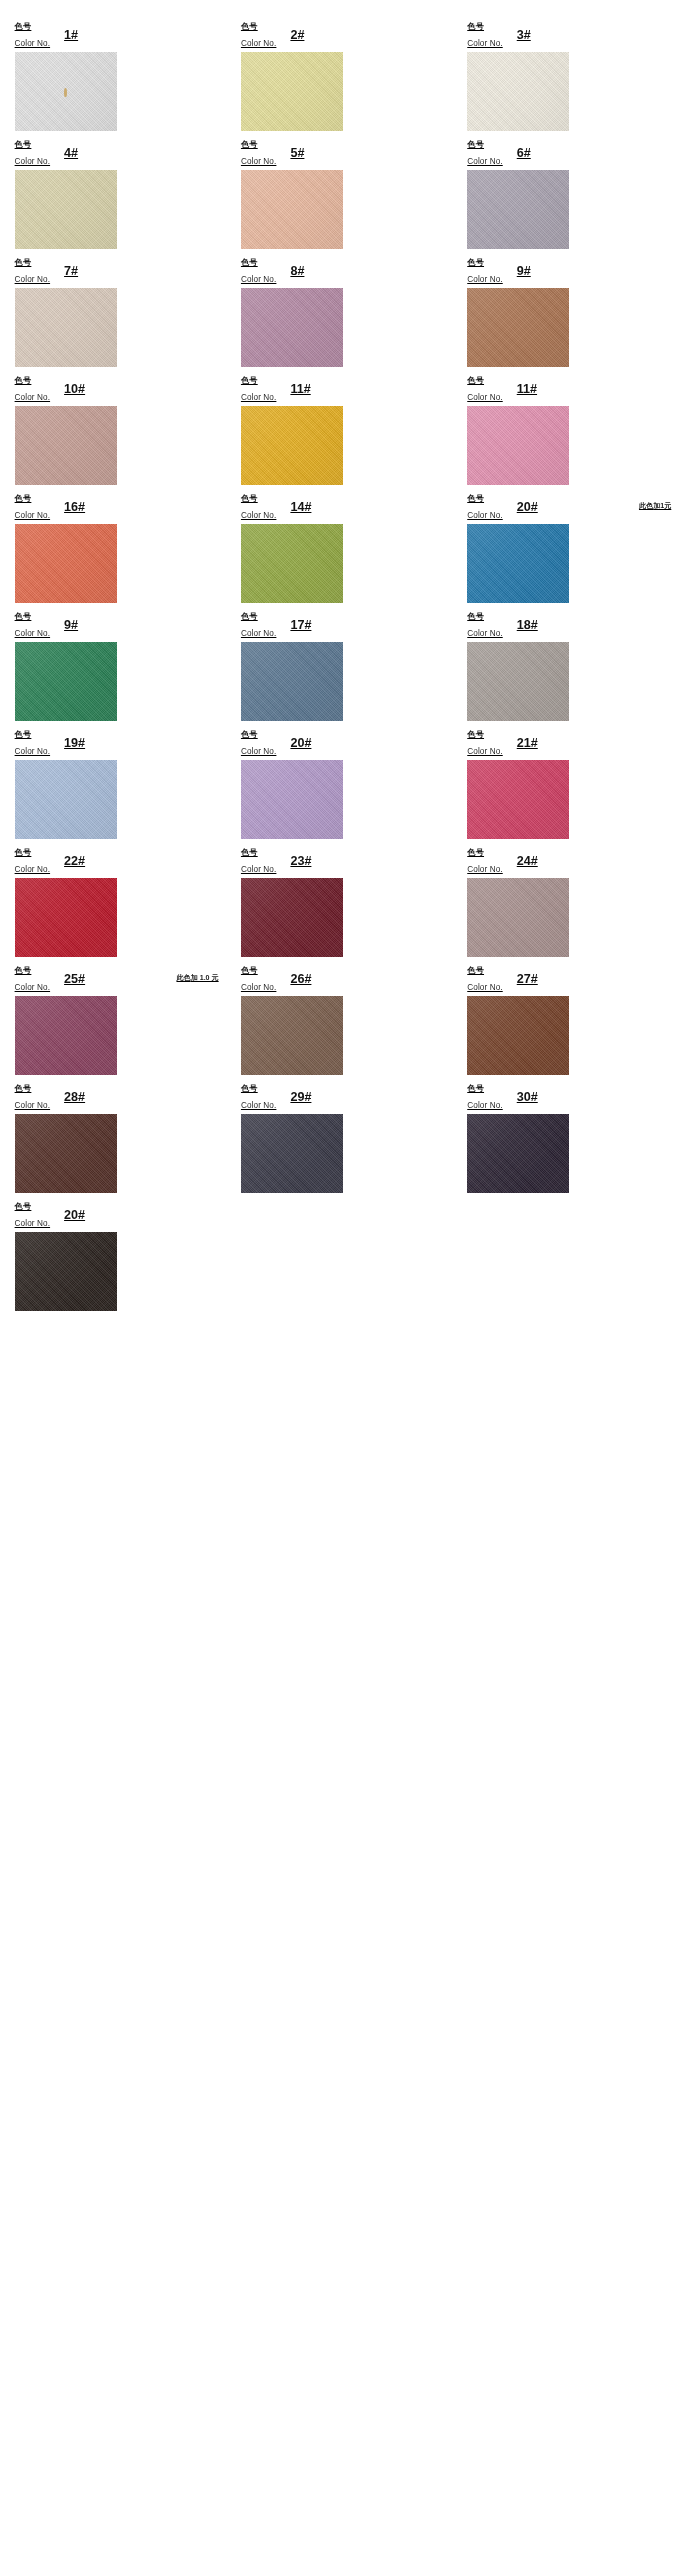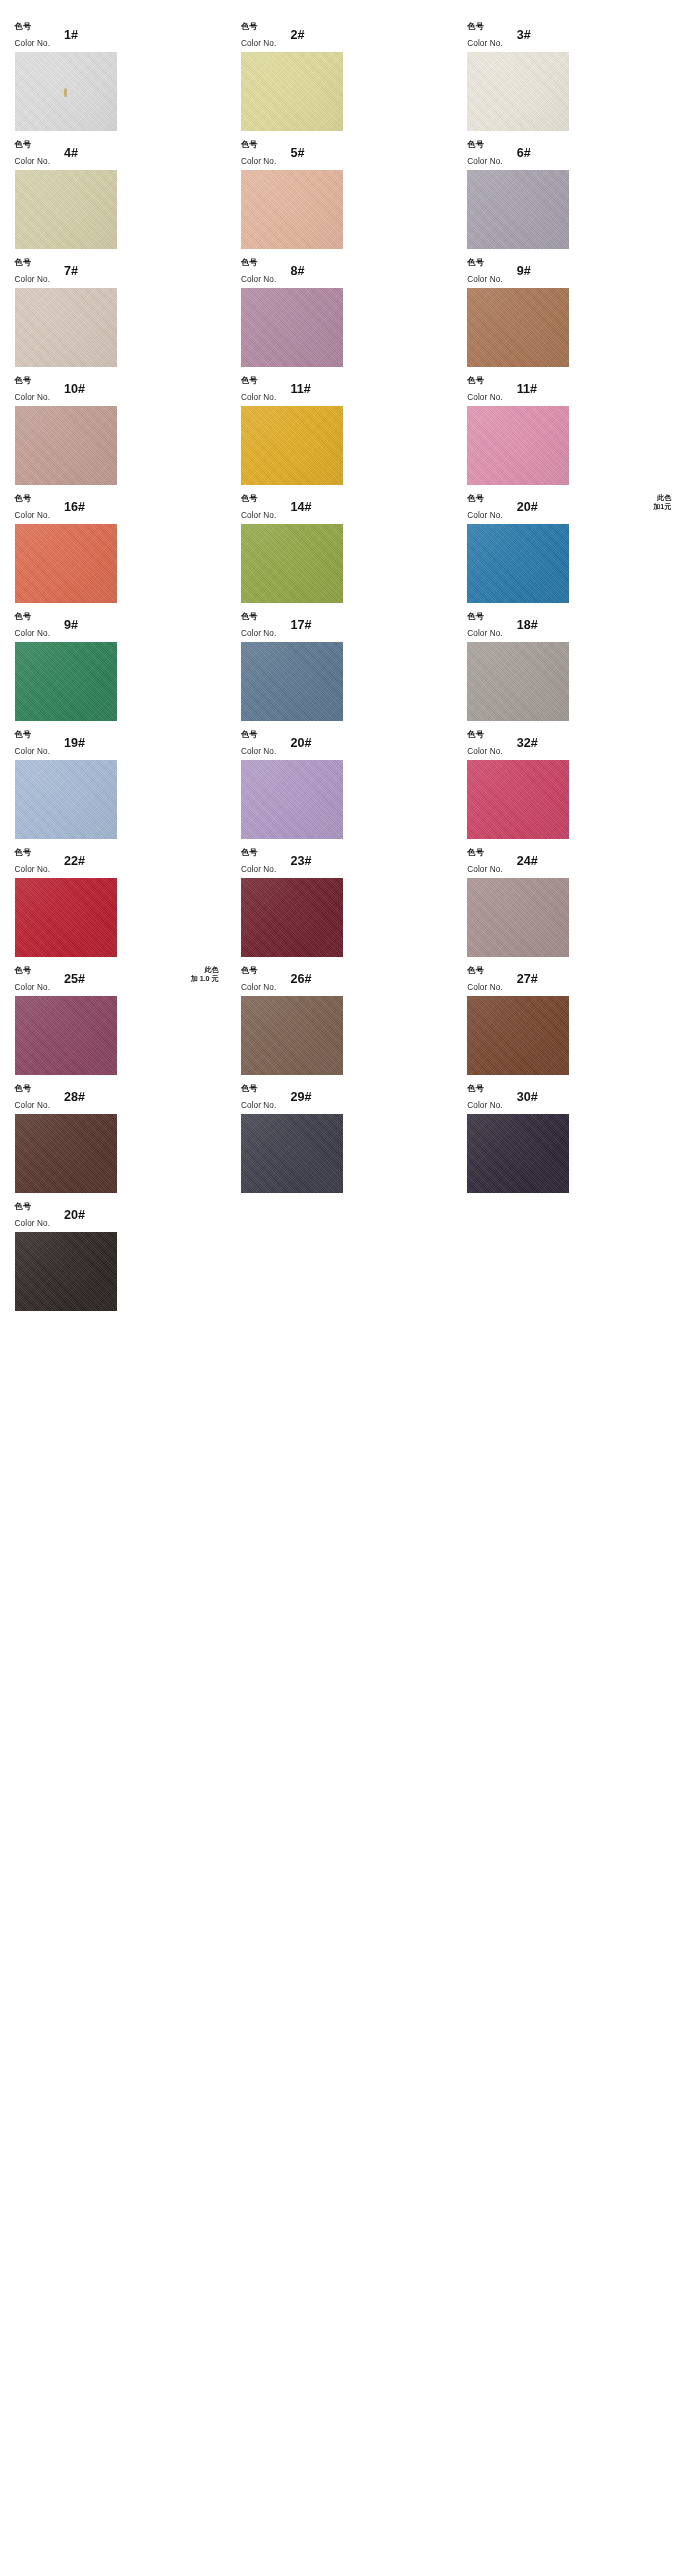--- a/index.html
+++ b/index.html
@@ -8,20 +8,21 @@
     background:#ffffff;
     font-family:"Liberation Sans","DejaVu Sans",sans-serif;
     -webkit-font-smoothing:antialiased;
     overflow:hidden;
   }
   #sheet{
     position:relative;
     width:685px; height:2576px;
     box-sizing:border-box;
     padding:22.6px 0 0 0;
+    text-decoration:underline;
   }
   .grid{
     display:grid;
     grid-template-columns:repeat(3,1fr);
     column-gap:18px;
     row-gap:0;
     padding:0 12px;
   }
   .card{
     width:100%;
@@ -65,31 +66,31 @@
     color:#141414;
     letter-spacing:0;
     margin-left:14px;
     margin-top:5.2px;
     white-space:nowrap;
     flex:0 0 auto;
   }
   .note{
     margin-left:auto;
     display:flex;
-    flex-direction:column;
+    flex-direction:row;
     align-items:flex-end;
     line-height:1.12;
     font-size:7.1px;
     font-weight:700;
     color:#1c1c1c;
     white-space:nowrap;
     padding-top:0.9px;
     padding-right:1.7px;
   }
-  .note .n2{margin-top:1px;}
+  .note .n2{margin-top:8px;}
 
   .swatch{
     position:relative;
     width:102px;
     height:79px;
     margin-left:2.6px;
     overflow:hidden;
     background-repeat:repeat;
   }
   
@@ -344,21 +345,21 @@
           <div class="code">20#</div>
         </div>
         <div class="swatch" style="background-color: rgb(178, 154, 201);"></div>
       </div>
       <div class="card">
         <div class="card-header">
           <div class="label-block">
             <div class="label-cn">色号</div>
             <div class="label-en">Color No.</div>
           </div>
-          <div class="code">32#</div>
+          <div class="code">21#</div>
         </div>
         <div class="swatch" style="background-color: rgb(207, 64, 100);"></div>
       </div>
       <div class="card">
         <div class="card-header">
           <div class="label-block">
             <div class="label-cn">色号</div>
             <div class="label-en">Color No.</div>
           </div>
           <div class="code">22#</div>

